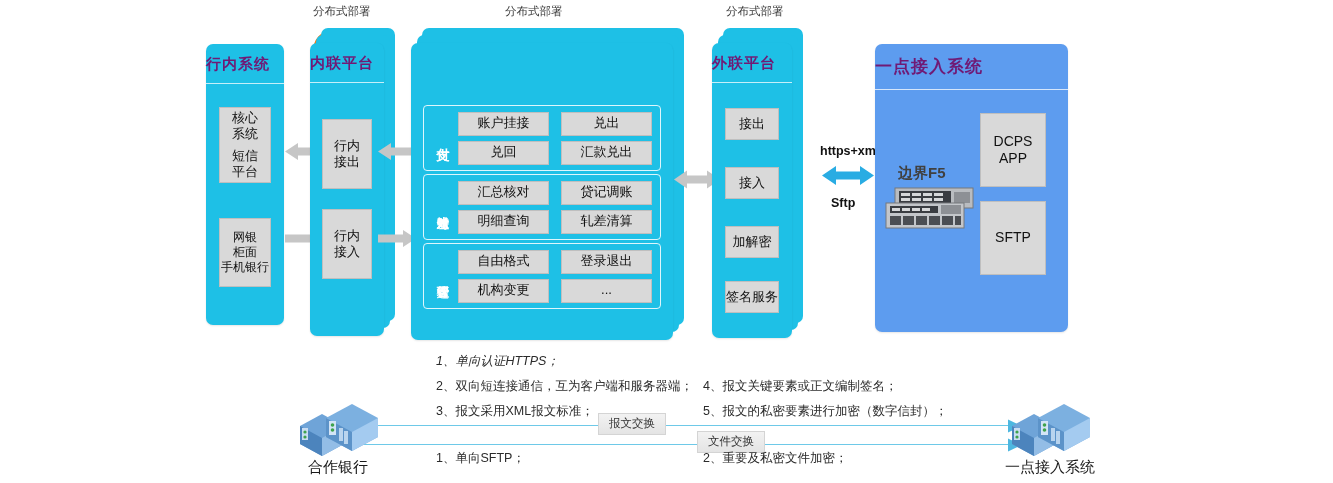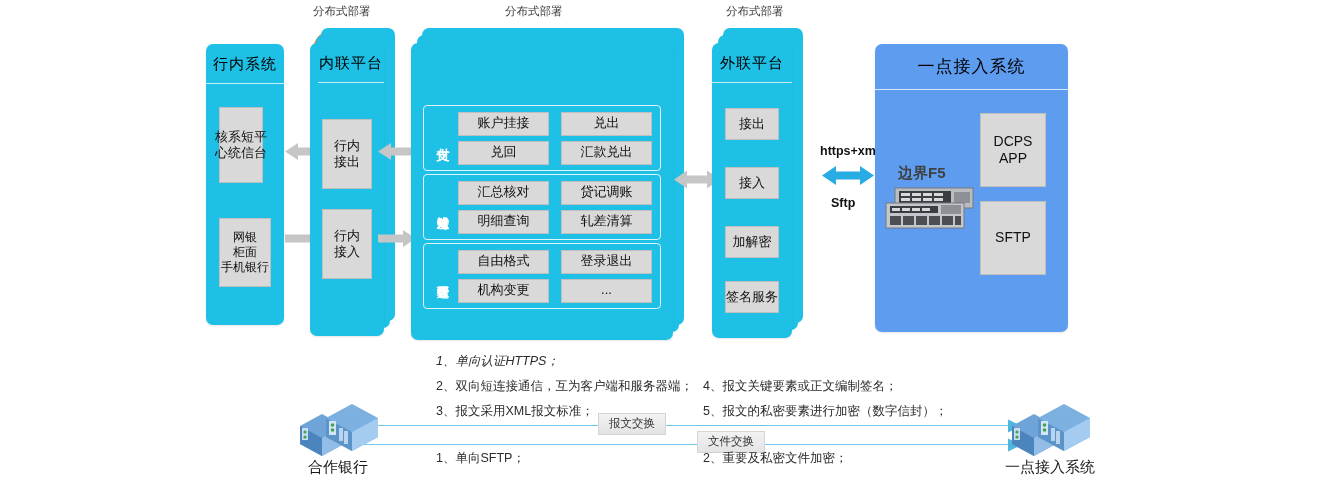--- a/index.html
+++ b/index.html
@@ -15,23 +15,22 @@
   .stage { position:absolute; left:0; top:0; width:1333px; height:483px; }
 
   
   .panel {
     position:absolute;
     background:#1ec0e6;
     border-radius:7px;
     box-shadow:0 1px 2px rgba(0,0,0,.10);
   }
   .panel > .ptitle {
-    color:#000000;
-    text-align:center;
-    font-weight:400;
+    color:#701a75;
+    font-weight:700;
     letter-spacing:1px;
     border-bottom:1px solid rgba(255,255,255,.75);
   }
   
   .ghost {
     position:absolute;
     background:#1ec0e6;
     border-radius:7px;
   }
 
@@ -159,21 +158,21 @@
   <div class="dep-arrow" style="left:730px; top:18px; width:40px; height:36px;">
     <svg width="40" height="36" viewBox="0 0 40 36">
       <path d="M4 34 C4 10, 34 10, 34 26" fill="none" stroke="#f07d1a" stroke-width="6" stroke-linecap="butt"></path>
       <path d="M34 34 L28.5 22 L39.5 22 Z" fill="#f07d1a"></path>
     </svg>
   </div>
 
   <div class="panel" style="left:206px; top:44px; width:78px; height:281px;">
     <div class="ptitle" style="height:40px; line-height:40px; font-size:15px;">行内系统</div>
 
-    <div class="chip" style="position:absolute; left:13px; top:63px; width:44px; height:76px; align-items:center;">
+    <div class="chip" style="position:absolute; left:13px; top:63px; width:52px; height:76px; flex-direction:column;align-items:center;">
       <span>核心</span>
       <span>系统</span>
       <span style="height:6px"></span>
       <span>短信</span>
       <span>平台</span>
     </div>
 
     <div class="chip" style="position:absolute; left:13px; top:174px; width:52px; height:69px; flex-direction:column; font-size:12px;">
       <span>网银</span>
       <span>柜面</span>
@@ -187,21 +186,21 @@
     </svg>
   </div>
   <div class="garrow" style="left:285px; top:230px; width:38px; height:17px;">
     <svg width="38" height="17" viewBox="0 0 38 17">
       <path d="M0 4.5 L25 4.5 L25 0 L38 8.5 L25 17 L25 12.5 L0 12.5 Z" fill="#c6c6c6"></path>
     </svg>
   </div>
 
   <div class="ghost" style="left:321px; top:28px; width:74px; height:293px;"></div>
   <div class="ghost" style="left:316px; top:35px; width:74px; height:293px;"></div>
-  <div class="panel" style="left:310px; top:43px; width:74px; height:293px;padding-left:8px;">
+  <div class="panel" style="left:310px; top:43px; width:74px; height:293px;">
     <div class="ptitle" style="height:40px; line-height:40px; font-size:15px;">内联平台</div>
 
     <div class="chip" style="position:absolute; left:12px; top:76px; width:50px; height:70px; flex-direction:column;">
       <span>行内</span>
       <span>接出</span>
     </div>
     <div class="chip" style="position:absolute; left:12px; top:166px; width:50px; height:70px; flex-direction:column;">
       <span>行内</span>
       <span>接入</span>
     </div>

